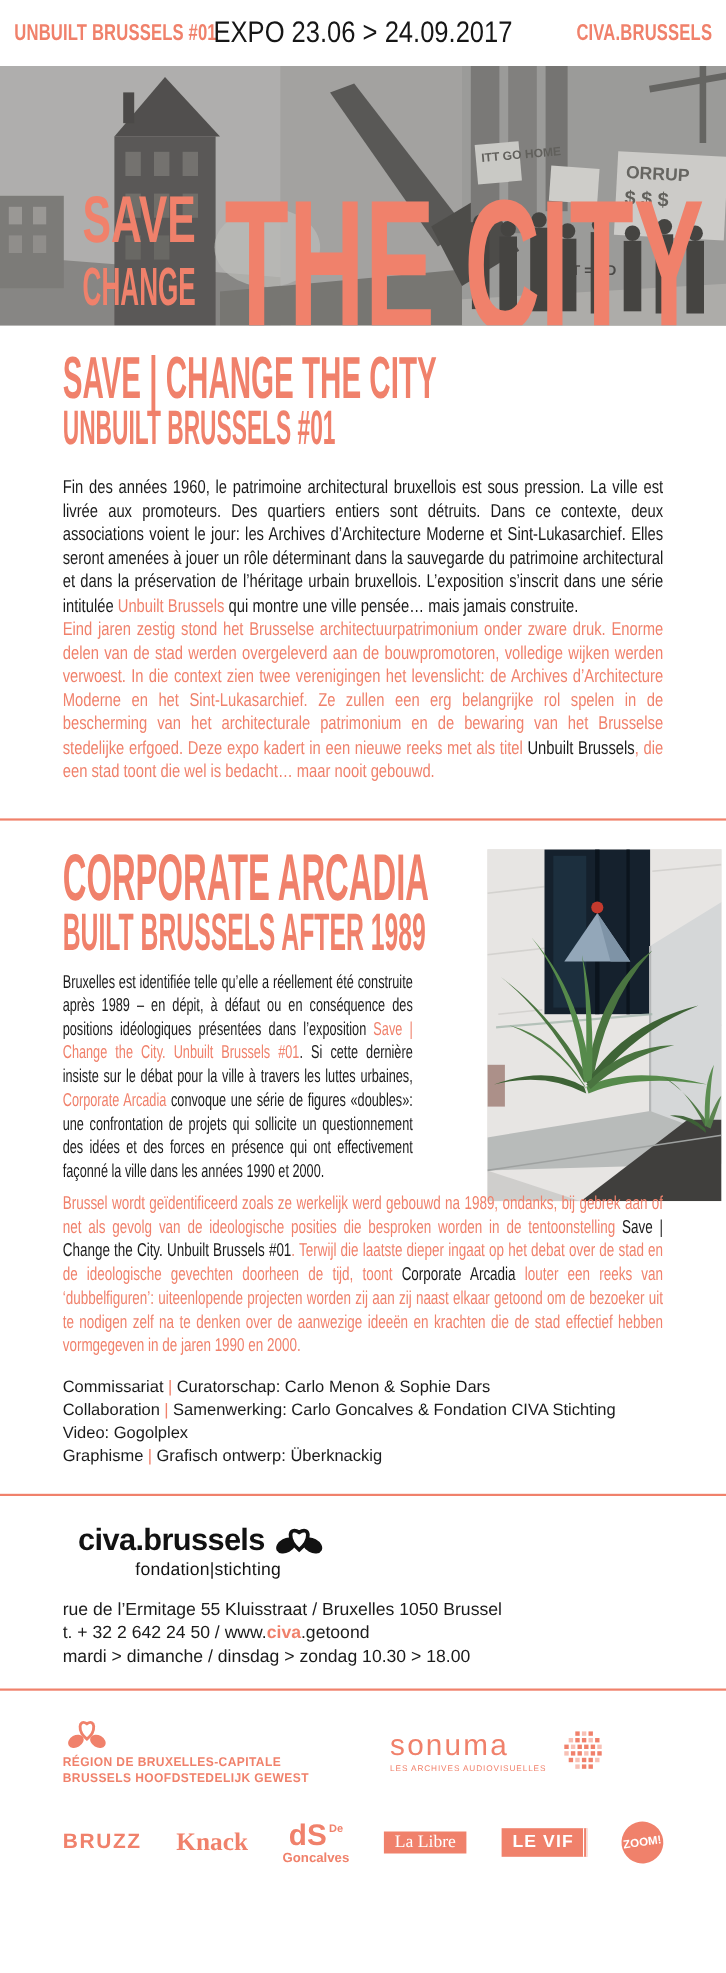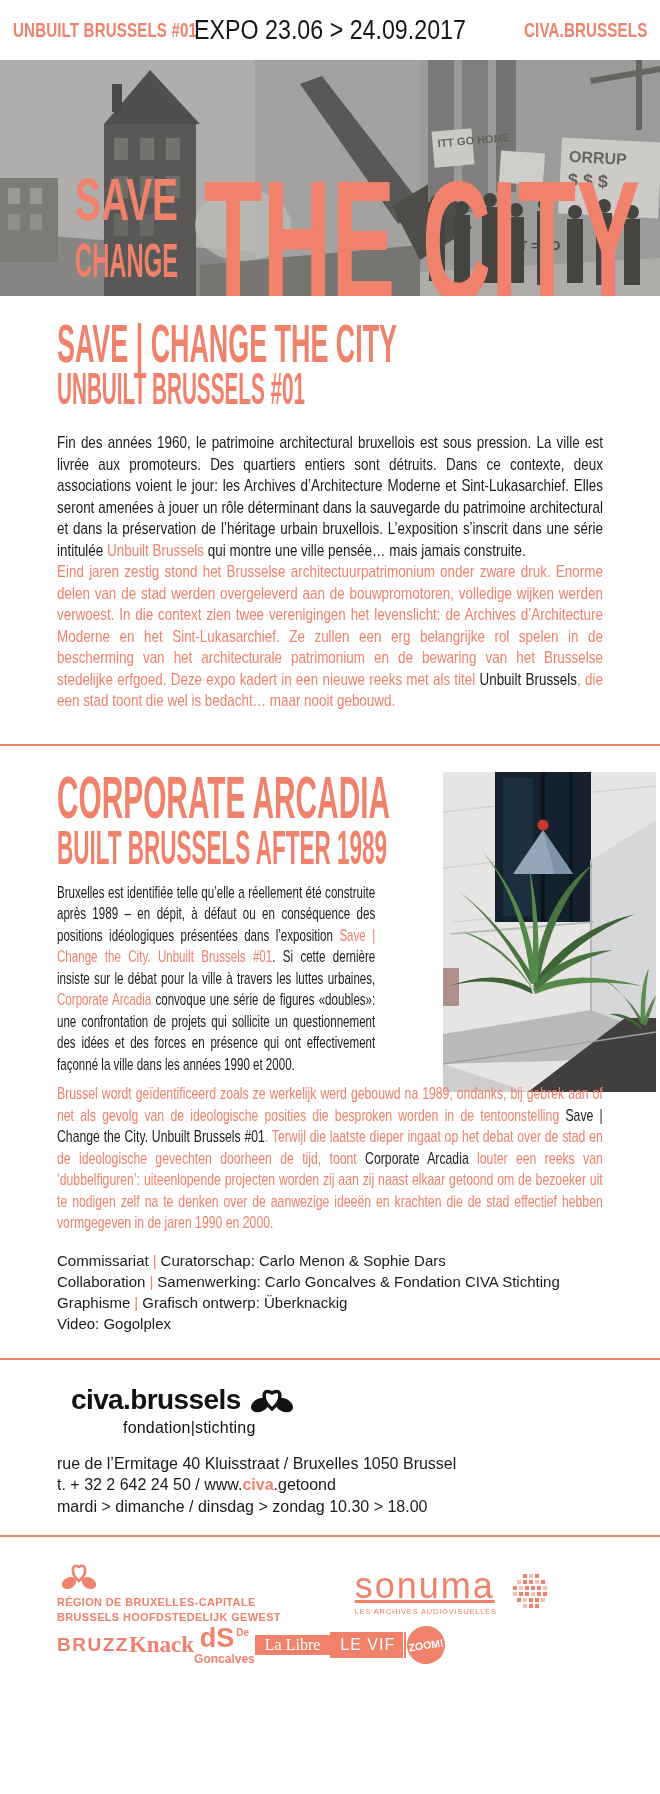--- a/index.html
+++ b/index.html
@@ -126,54 +126,54 @@
     font-size:11.5px;
     letter-spacing:.4px;
     line-height:15px;
     transform:scaleX(0.95);
     transform-origin:left center;
     white-space:nowrap;
   }
   .sonuma{display:flex;align-items:center;gap:14px;margin-left:62px;}
   .sonuma-txt .big{
     color:var(--coral);
-    font-size:36px;
+    font-size:27px;
     letter-spacing:2px;
     line-height:1;
-    text-decoration:underline;
   }
   .sonuma-txt .small{
     color:var(--coral);
     font-size:7.5px;
     letter-spacing:.8px;
     margin-top:3px;
   }
   .press{
+    margin-top:30px;
     padding:0 57px;
     display:flex;
     align-items:center;
-    justify-content:flex-start;
+    justify-content:space-between;
   }
   .bruzz{color:var(--coral);font-weight:bold;font-size:19px;letter-spacing:1.5px;}
   .knack{color:var(--coral);font-weight:bold;font-size:23px;font-family:"Liberation Serif",serif;}
   .ds{display:flex;flex-direction:column;align-items:center;color:var(--coral);font-family:Liberation Sans, sans-serif;line-height:1;}
   .ds .top{display:flex;align-items:flex-start;}
   .ds .dsbig{font-size:27px;font-weight:bold;}
   .ds .dssmall{font-size:10px;font-weight:bold;margin:3px 0 0 2px;}
   .ds .dsbottom{font-size:12px;font-weight:bold;margin-top:1px;}
   .lalibre{
     background:var(--coral);color:#fff;
     font-family:"Liberation Serif",serif;
     font-size:16px;
     padding:1px 10px;
     white-space:nowrap;
   }
   .levif{
     background:var(--coral);color:#fff;
-    font-weight:normal;font-size:16px;letter-spacing:1px;
+    font-weight:bold;font-size:16px;letter-spacing:1px;
     padding:4px 8px 4px 10px;
     border-right:4px double #fff;
     white-space:nowrap;
   }
   .zoomlogo{
     background:var(--coral);color:#fff;
     width:38px;height:38px;border-radius:50%;
     display:flex;align-items:center;justify-content:center;
     font-weight:bold;font-size:10.5px;
     transform:rotate(-8deg);
@@ -347,41 +347,41 @@
     <text x="0" y="36" font-size="48" textLength="330" lengthAdjust="spacingAndGlyphs">BUILT BRUSSELS AFTER 1989</text>
   </svg>
 
   <p class="body-copy p-fr2"><span class="ink">Bruxelles est identifiée telle qu’elle a réellement été construite après 1989 – en dépit, à défaut ou en conséquence des positions idéologiques présentées dans l’exposition </span><span class="accent">Save | Change the City. Unbuilt Brussels #01</span><span class="ink">. Si cette dernière insiste sur le débat pour la ville à travers les luttes urbaines, </span><span class="accent">Corporate Arcadia</span><span class="ink"> convoque une série de figures «doubles»: une confrontation de projets qui sollicite un questionnement des idées et des forces en présence qui ont effectivement façonné la ville dans les années 1990 et 2000.</span></p>
 
   <p class="body-copy p-nl2"><span class="accent">Brussel wordt geïdentificeerd zoals ze werkelijk werd gebouwd na 1989, ondanks, bij gebrek aan of net als gevolg van de ideologische posities die besproken worden in de tentoonstelling </span><span class="ink">Save | Change the City. Unbuilt Brussels #01</span><span class="accent">. Terwijl die laatste dieper ingaat op het debat over de stad en de ideologische gevechten doorheen de tijd, toont </span><span class="ink">Corporate Arcadia</span><span class="accent"> louter een reeks van ‘dubbelfiguren’: uiteenlopende projecten worden zij aan zij naast elkaar getoond om de bezoeker uit te nodigen zelf na te denken over de aanwezige ideeën en krachten die de stad effectief hebben vormgegeven in de jaren 1990 en 2000.</span></p>
 
   <div class="credits">
     <div><span>Commissariat</span><span class="sep">|</span><span>Curatorschap: Carlo Menon &amp; Sophie Dars</span></div>
     <div><span>Collaboration</span><span class="sep">|</span><span>Samenwerking: Carlo Goncalves &amp; Fondation CIVA Stichting</span></div>
+    <div>Video: Gogolplex</div>
     <div><span>Graphisme</span><span class="sep">|</span><span>Grafisch ontwerp: Überknackig</span></div>
-    <div>Video: Gogolplex</div>
   </div>
 </div>
 
 <hr class="rule">
 
 <div class="contact">
   <div class="logo-row">
     <span class="logo-word">civa.brussels</span>
     <svg width="46" height="34" viewBox="0 0 46 34">
       <g fill="#121212">
         <ellipse cx="11" cy="25" rx="9.5" ry="6.5" transform="rotate(-28 11 25)"></ellipse>
         <ellipse cx="35" cy="25" rx="9.5" ry="6.5" transform="rotate(28 35 25)"></ellipse>
       </g>
       <path d="M23 29 C12 20 13 7 23 13 C33 7 34 20 23 29 Z" fill="#fff" stroke="#121212" stroke-width="3.4"></path>
     </svg>
   </div>
   <div class="logo-sub">fondation|stichting</div>
   <div class="address">
-    <div>rue de l’Ermitage 40 Kluisstraat / Bruxelles 1050 Brussel</div>
+    <div>rue de l’Ermitage 55 Kluisstraat / Bruxelles 1050 Brussel</div>
     <div><span>t. + 32 2 642 24 50 / www.</span><span class="url-accent">civa</span><span>.getoond</span></div>
     <div>mardi &gt; dimanche / dinsdag &gt; zondag 10.30 &gt; 18.00</div>
   </div>
 </div>
 
 <hr class="rule">
 
 <div class="footer">
   <div class="partners">
     <div class="region">

